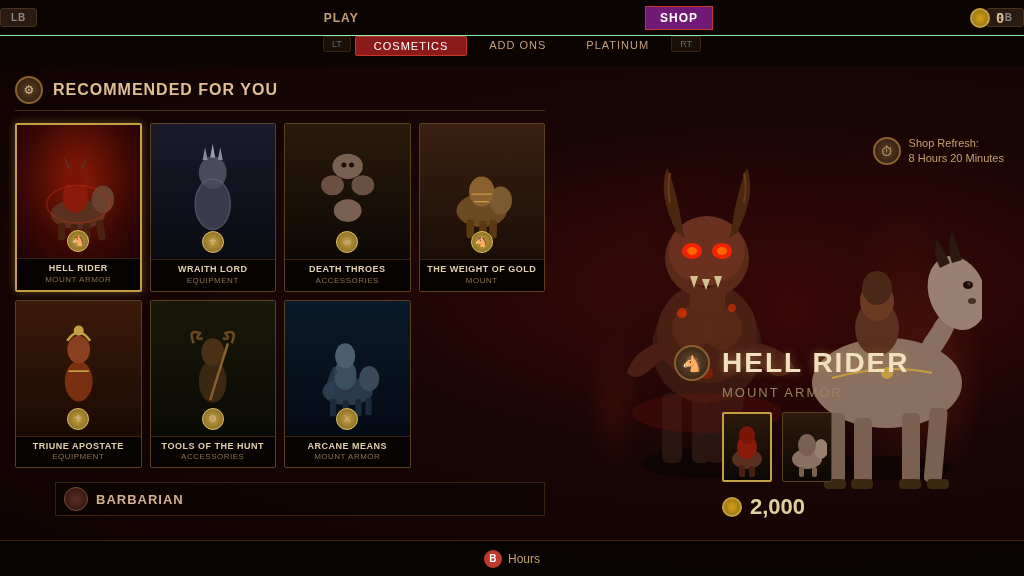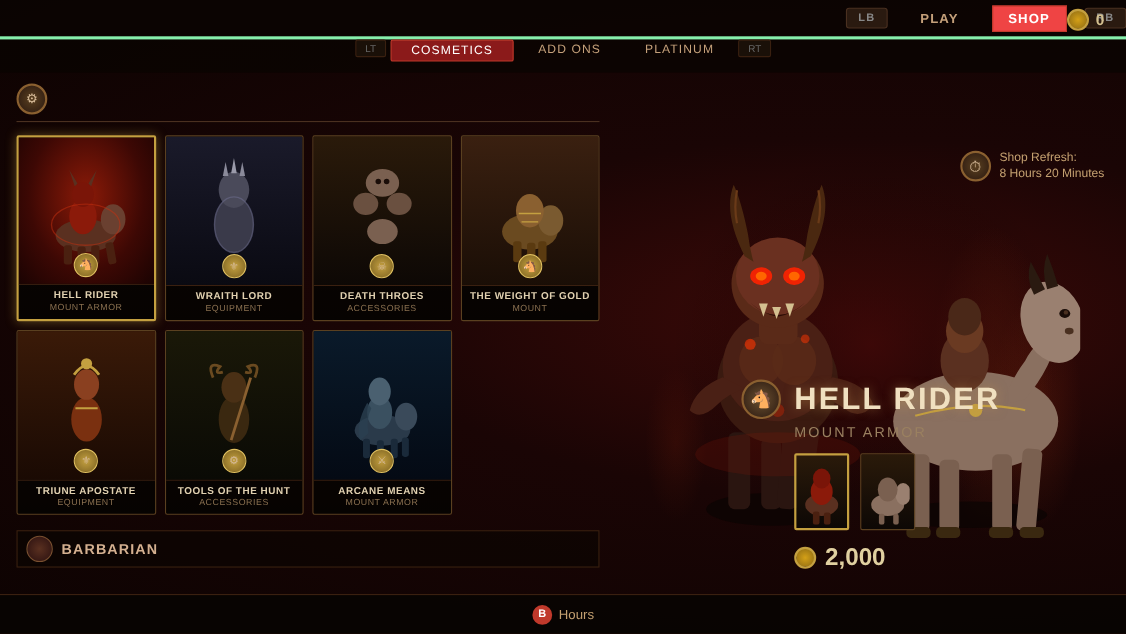--- a/index.html
+++ b/index.html
@@ -30,39 +30,39 @@
 
     
     .top-nav {
       position: absolute;
       top: 0;
       left: 0;
       right: 0;
       height: 36px;
       display: flex;
       align-items: center;
-      justify-content: flex-end;
-      gap: 16px;
+      justify-content: space-between;
+      gap: 4px;
       background: rgba(10,5,2,0.85);
-      border-bottom: 3px solid #86efac;
+      border-bottom: 1px solid #86efac;
       z-index: 10;
     }
     .nav-btn {
       padding: 4px 14px;
       font-size: 12px;
       font-weight: bold;
       letter-spacing: 1px;
       color: #c4a07a;
       background: transparent;
       border: none;
       cursor: pointer;
       text-transform: uppercase;
     }
     .nav-btn.active {
-      background: #ef4444;
+      background: #701a75;
       color: #fff;
       border: 1px solid #c0392b;
     }
     .bumper-btn {
       padding: 3px 10px;
       font-size: 10px;
       color: #888;
       background: #2a1a10;
       border: 1px solid #4a3020;
       border-radius: 3px;
@@ -411,20 +411,21 @@
 
     
     .barbarian-section {
       margin-top: 14px;
       display: flex;
       align-items: center;
       gap: 8px;
       padding: 4px 8px;
       background: rgba(10,5,2,0.6);
       border: 1px solid #3a2010;
+      margin-left: 40px;
     }
     .barb-icon {
       width: 24px;
       height: 24px;
       border-radius: 50%;
       background: radial-gradient(circle, #5a3020, #2a1010);
       border: 1px solid #7a5030;
     }
     .barb-label {
       font-size: 13px;
@@ -478,20 +479,21 @@
   <button class="sub-tab">Add Ons</button>
   <button class="sub-tab">Platinum</button>
   <button class="trigger-btn">RT</button>
 </div>
 
 <div class="main-content">
 
   <div class="shop-panel">
     <div class="section-header">
       <div class="section-icon">⚙</div>
+      <span class="section-title">Recommended for You</span>
     </div>
 
     <div class="items-grid">
 
       <div class="item-card selected">
         <div class="item-image hell-rider-art item-visual">
           <svg class="item-svg" viewBox="0 0 60 80">
 
             <ellipse cx="30" cy="58" rx="22" ry="12" fill="#5a3020"></ellipse>
 

